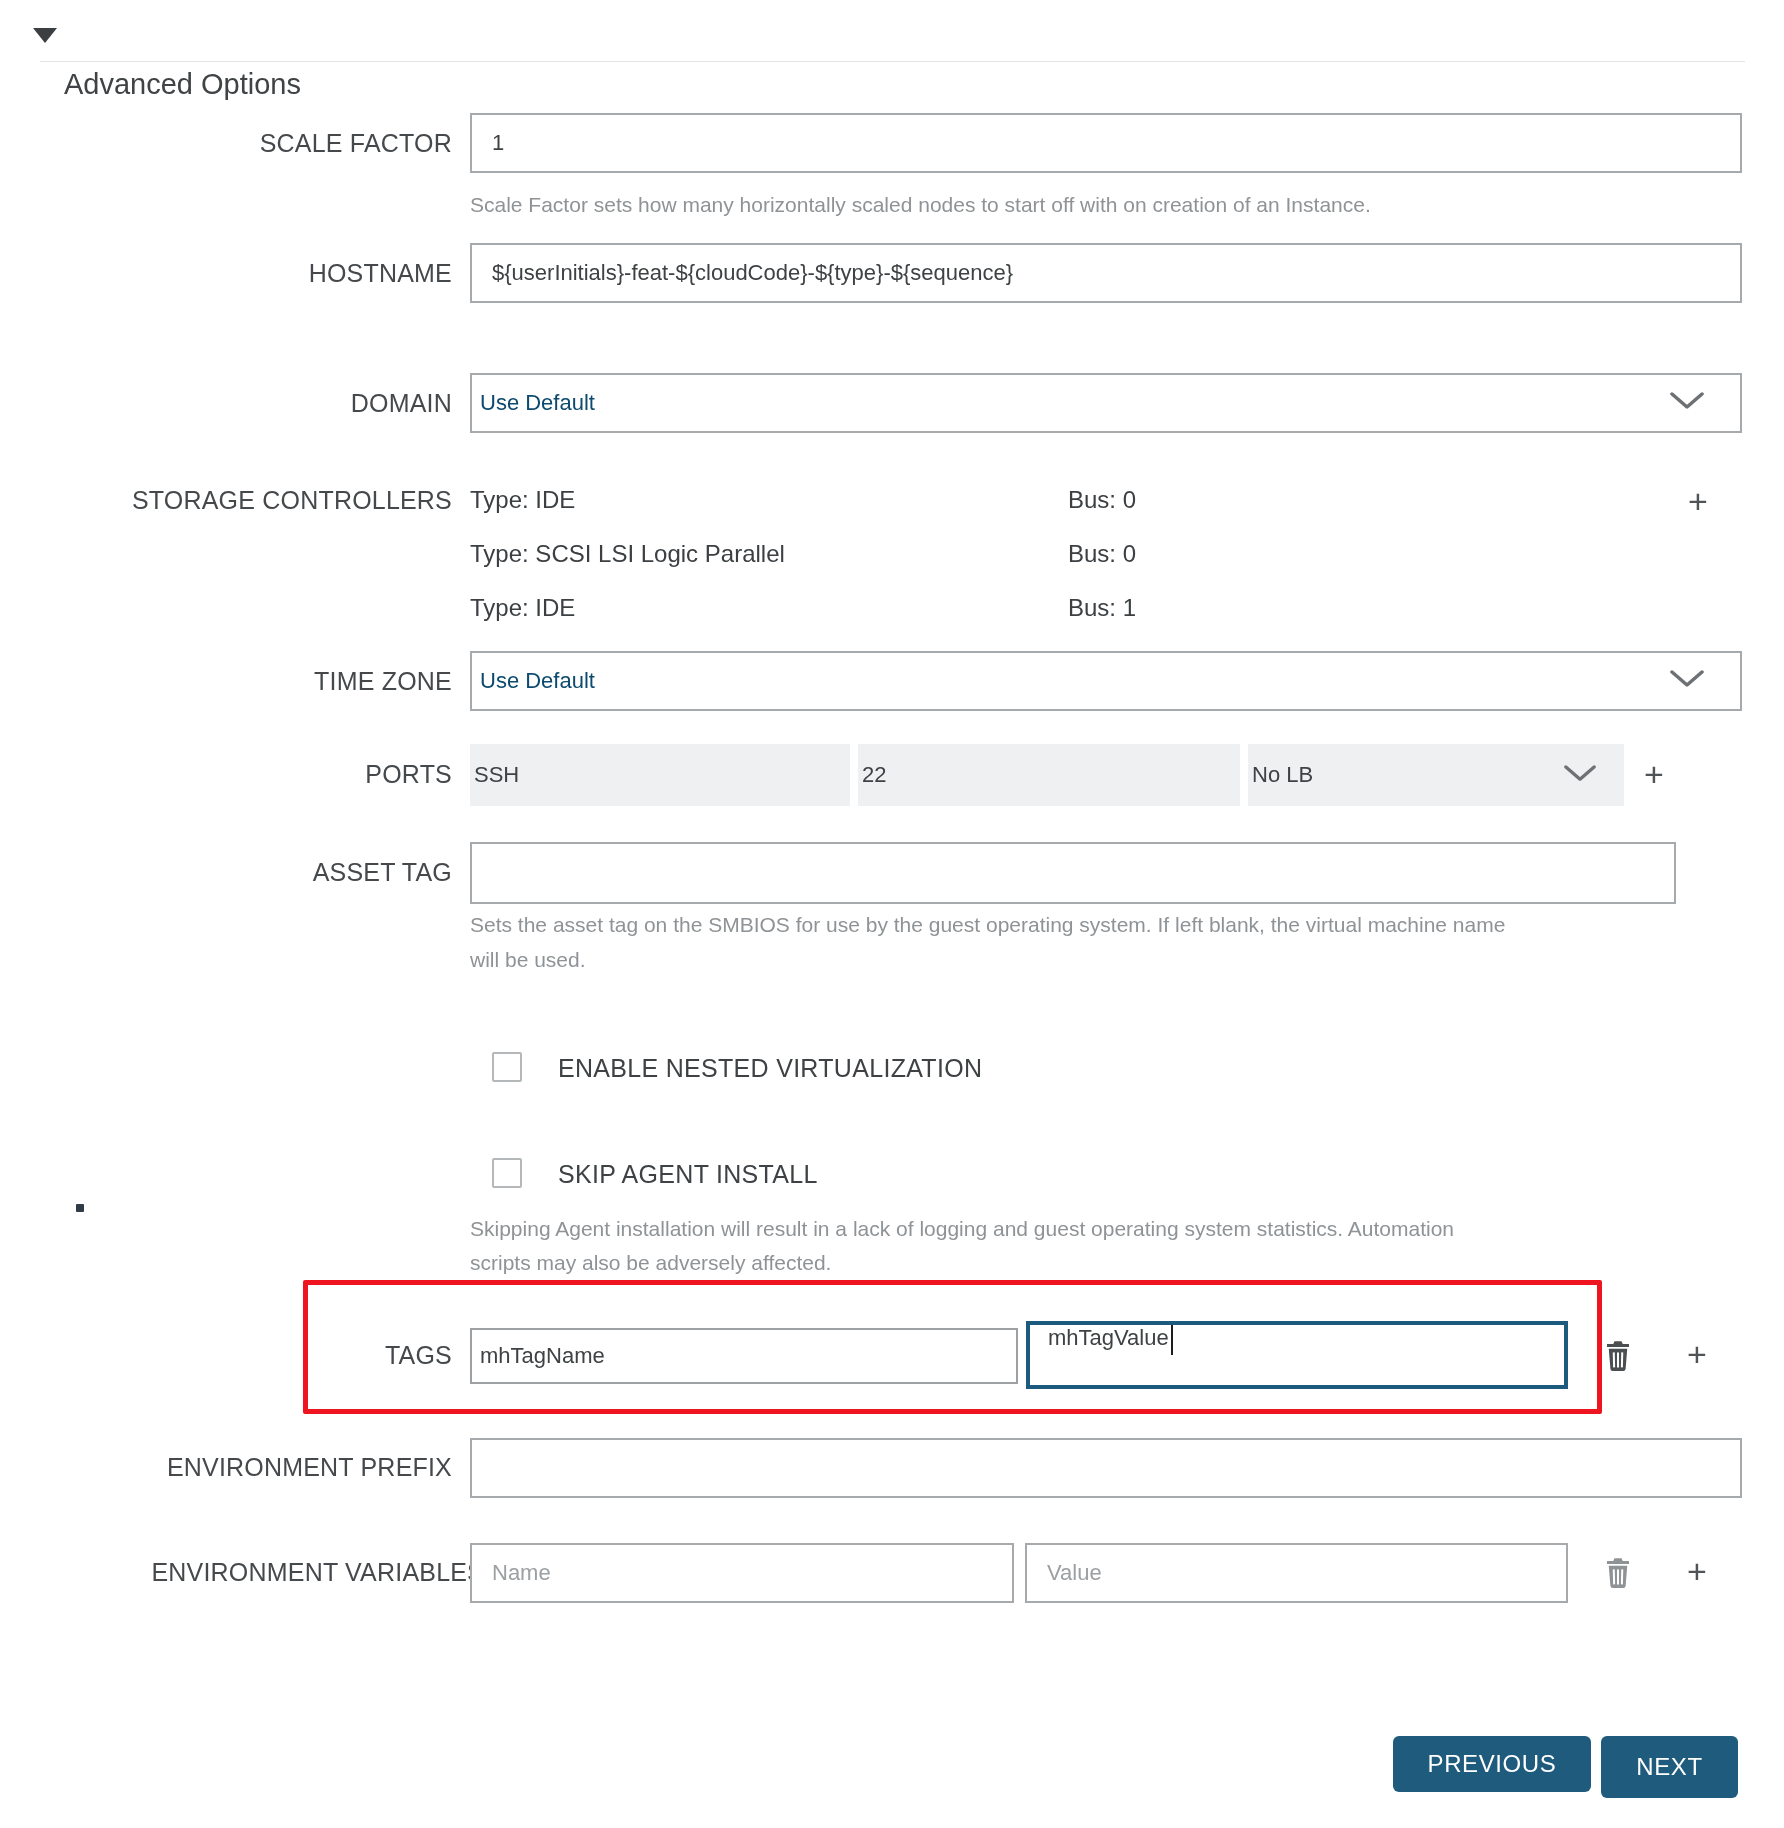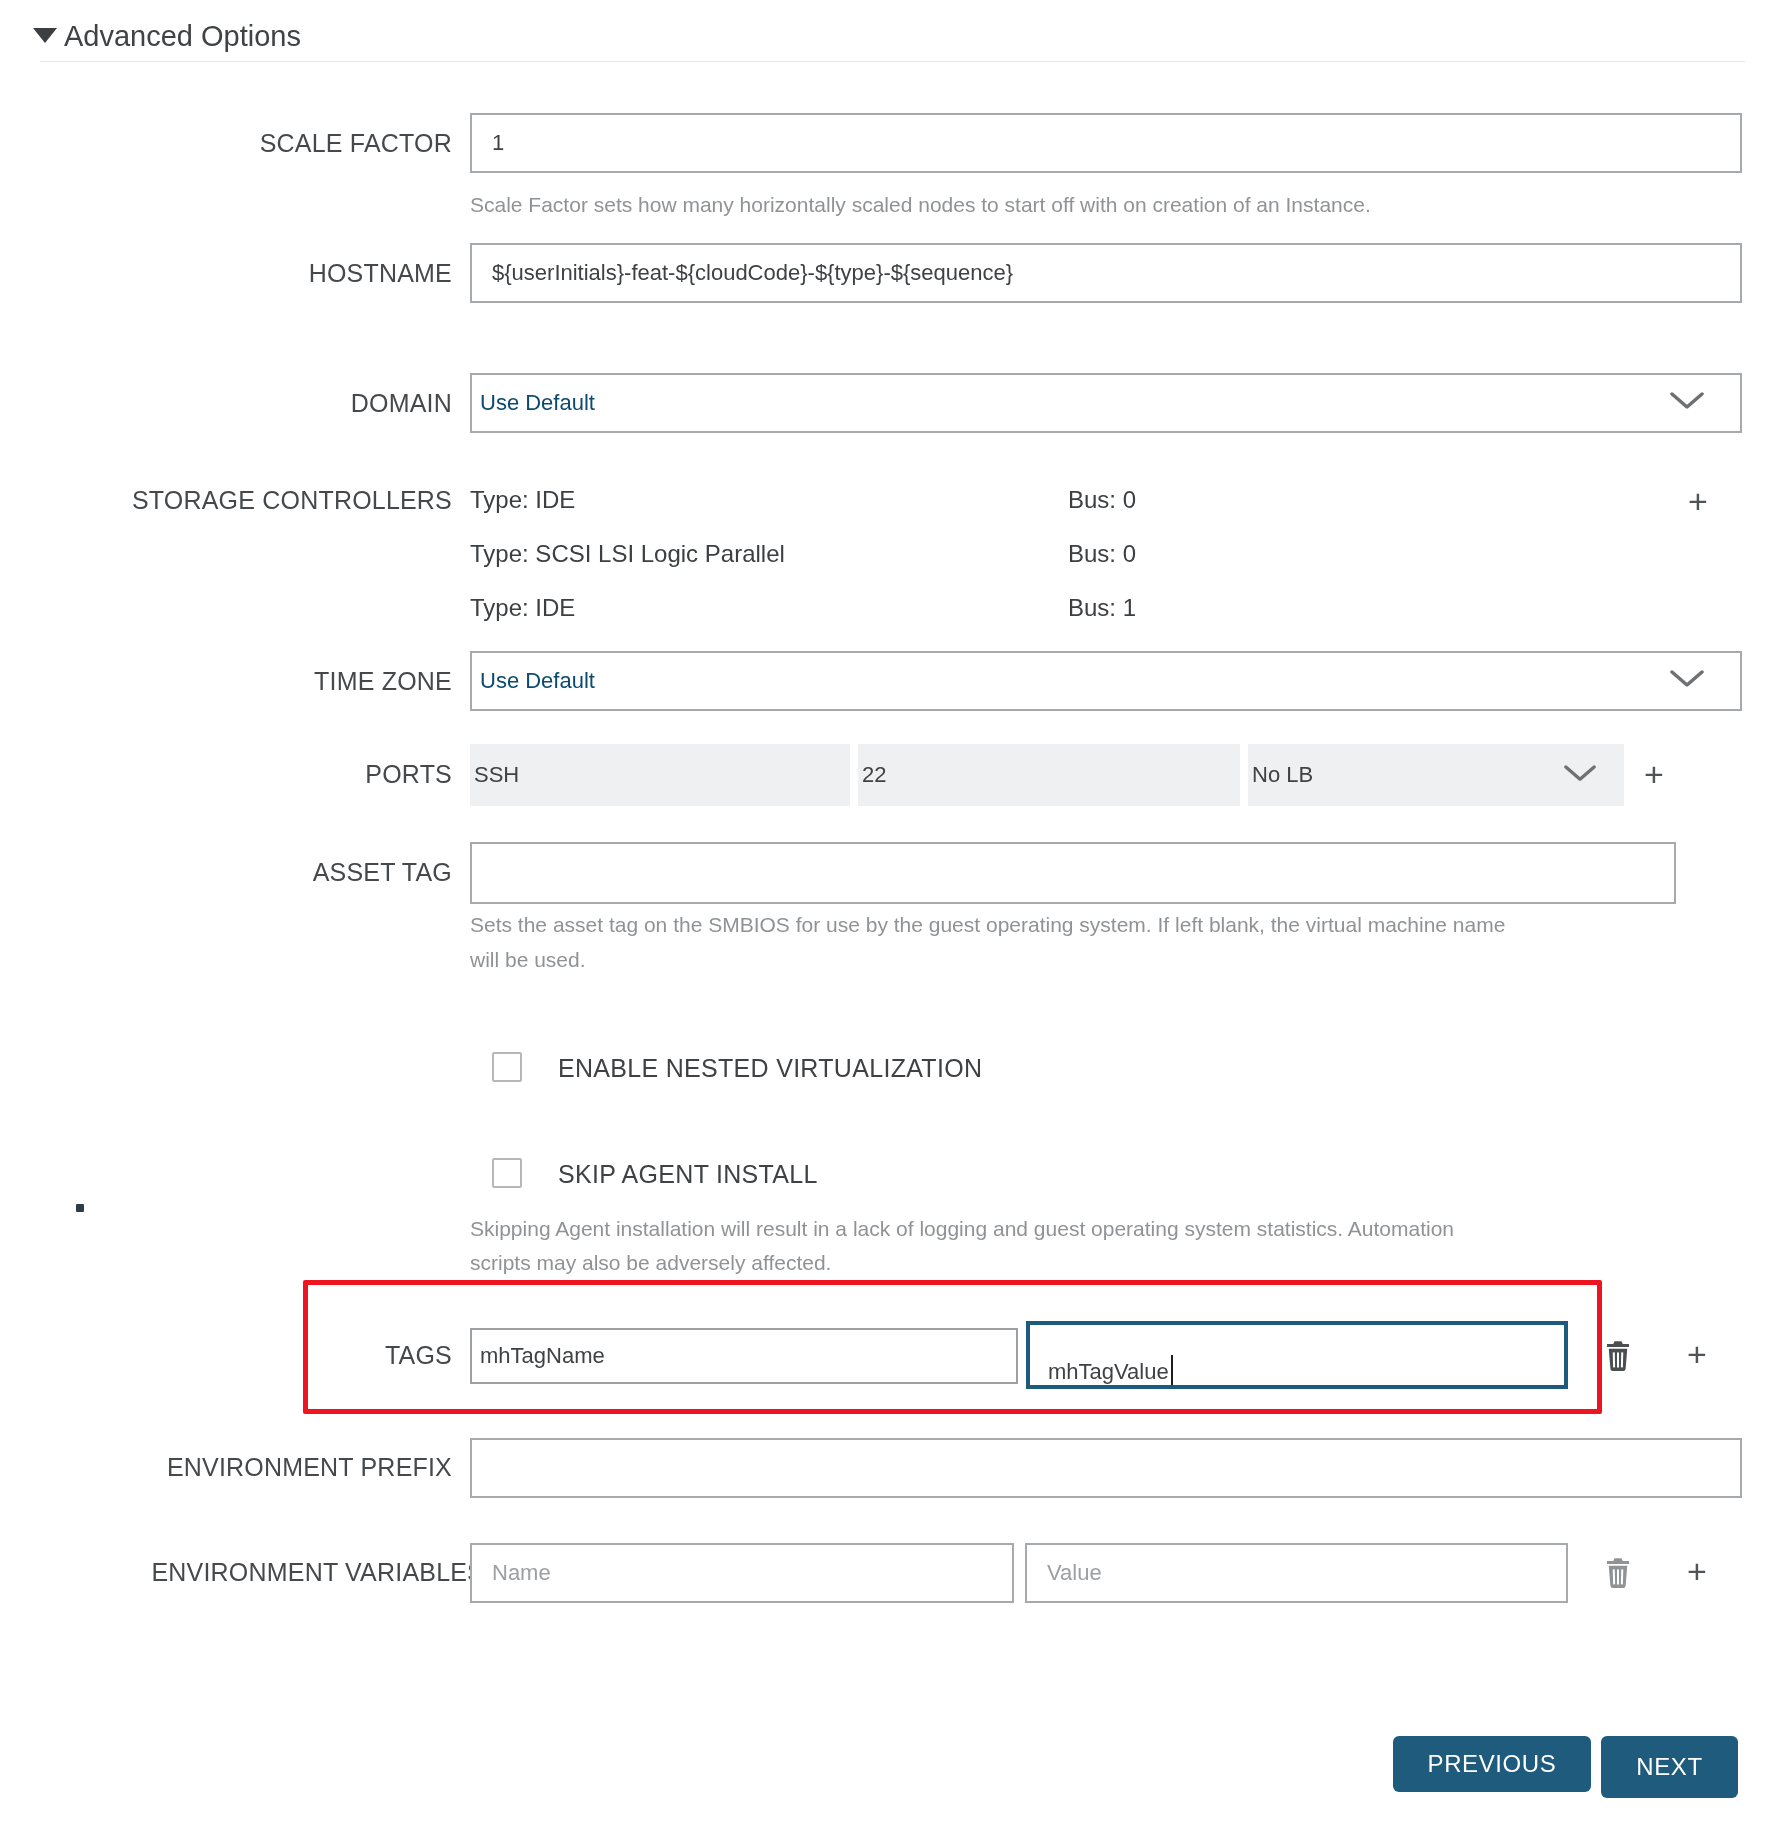--- a/index.html
+++ b/index.html
@@ -2,21 +2,21 @@
 <html><head>
 <meta charset="utf-8">
 <style>
   html,body{margin:0;padding:0;background:#fff;}
   .page{
     position:relative;width:1784px;height:1828px;background:#ffffff;
     font-family:"Liberation Sans",sans-serif;color:#3e4244;overflow:hidden;
   }
   .abs{position:absolute;}
   
-  .hdr-title{font-size:29px;color:#3f4345;}
+  .hdr-title{font-size:29px;color:#3f4345;margin-top:48px;}
   .tri{width:0;height:0;border-left:12px solid transparent;border-right:12px solid transparent;border-top:15px solid #3c3f41;}
   .divider{height:1px;background:#e3e4e6;}
   
   .flabel{width:452px;text-align:right;font-size:25px;color:#45494c;letter-spacing:.2px;white-space:nowrap;}
   
   .tinput{border:2px solid #a7aaac;background:#fff;font-family:"Liberation Sans",sans-serif;
           font-size:22px;color:#3e4244;padding:0 0 0 20px;box-sizing:border-box;outline:none;}
   .tinput::placeholder{color:#9ca0a3;}
   .selbox{border:2px solid #a7aaac;background:#fff;display:flex;align-items:center;box-sizing:border-box;
           font-size:22px;color:#0c4a6e;padding-left:8px;cursor:pointer;}
@@ -26,21 +26,21 @@
   .helptxt{font-size:21px;color:#8f9396;line-height:34px;}
   .stor{font-size:24px;color:#3c4043;}
   .plus{font-size:34px;color:#515456;font-weight:400;cursor:pointer;line-height:34px;}
   .checkbox{width:30px;height:30px;border:2px solid #b5b8ba;border-radius:2px;background:#fff;box-sizing:border-box;cursor:pointer;}
   .cblabel{font-size:25px;color:#3e4244;letter-spacing:.3px;}
   .trash{cursor:pointer;}
   .btn{display:flex;align-items:center;justify-content:center;background:#1e5b7d;color:#fff;
        font-size:24px;letter-spacing:.6px;border:none;border-radius:6px;cursor:pointer;
        font-family:"Liberation Sans",sans-serif;}
   .redbox{border:5px solid #ee1520;border-radius:2px;pointer-events:none;background:transparent;}
-  .focusbox{border:4px solid #1c5b7e;background:#fff;display:flex;align-items:flex-end;
+  .focusbox{border:4px solid #1c5b7e;background:#fff;display:flex;align-items:flex-start;
             box-sizing:border-box;font-size:22px;color:#3e4244;padding-left:18px;}
   .caret{display:inline-block;width:2px;height:30px;background:#1b1e20;margin-left:2px;}
   .dot{width:8px;height:8px;background:#2f3b46;border-radius:1px;}
 </style>
 </head>
 <body>
 
 <div class="page">
 
   <div class="abs tri" style="left:33px;top:28px;"></div>

